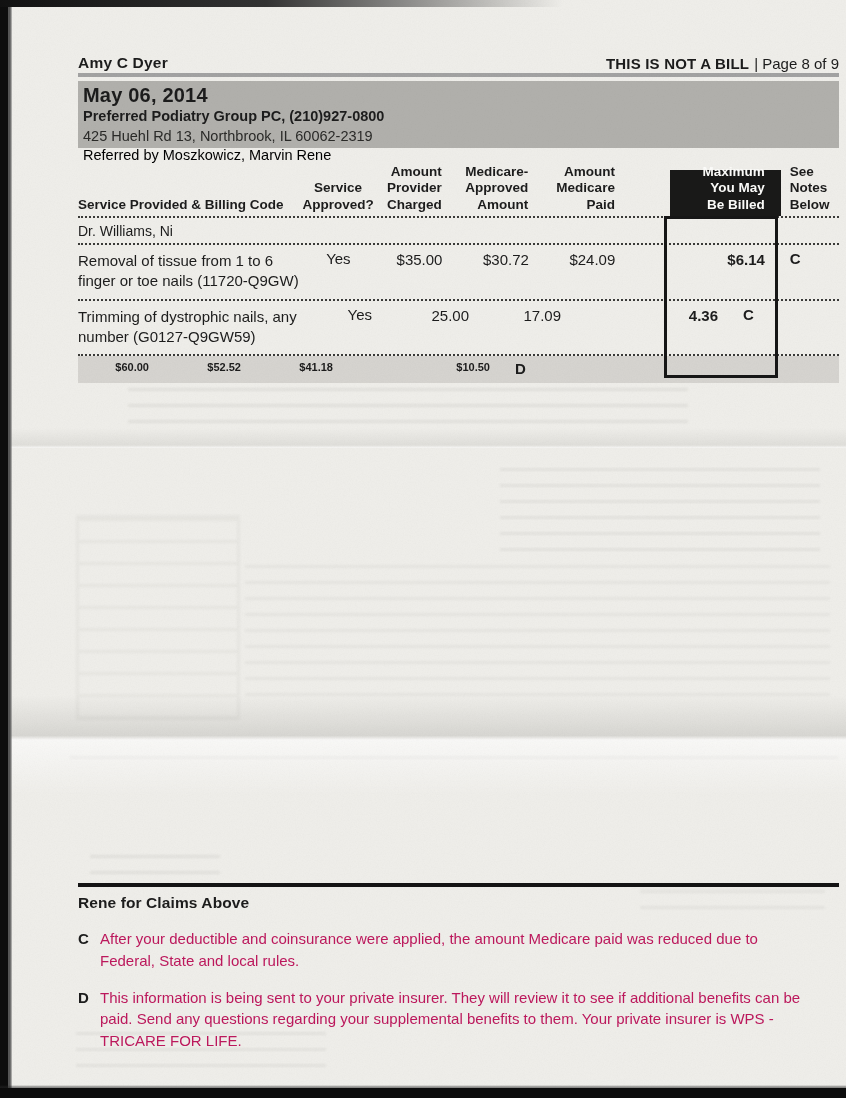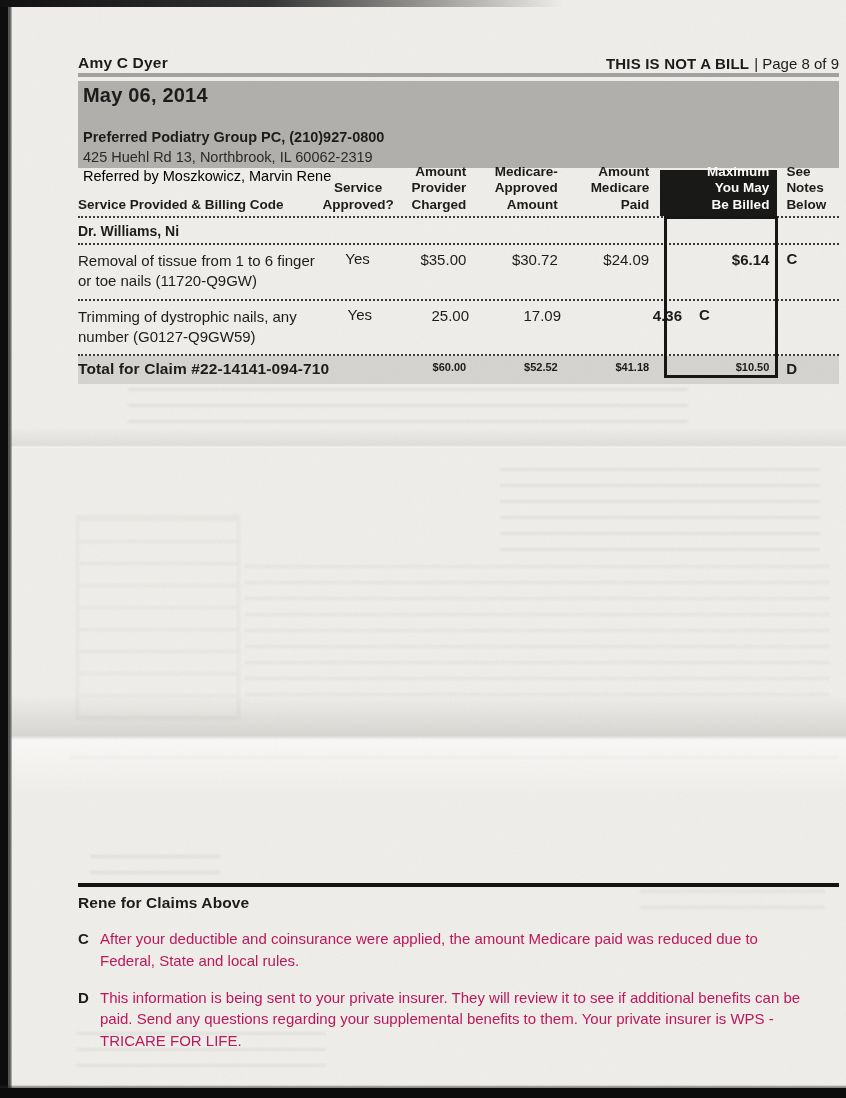--- a/index.html
+++ b/index.html
@@ -46,42 +46,42 @@
   
   .doc-header { position:absolute; left:78px; top:48px; width:761px; height:29px; z-index:5;
                 border-bottom:4px solid #a3a3a3;
                 display:flex; justify-content:space-between; align-items:flex-end; padding-bottom:1px; }
   .patient-name { font-weight:bold; font-size:15.5px; letter-spacing:.2px; }
   .header-right { font-size:15px; display:flex; align-items:baseline; gap:5px; }
   .not-a-bill { font-weight:bold; letter-spacing:.2px; }
   .page-info  { font-weight:normal; }
 
   
-  .banner { position:absolute; left:78px; top:81px; width:761px; height:87px; z-index:4;
+  .banner { position:absolute; left:78px; top:81px; width:761px; height:67px; z-index:4;
             background:#b2b1ad; padding:3px 0 0 5px; }
   .banner .date     { font-size:20px; font-weight:bold; line-height:1.15; letter-spacing:.2px; }
-  .banner .provider { font-size:14.5px; font-weight:bold; line-height:1.35;margin-top:21px; }
+  .banner .provider { font-size:14.5px; font-weight:bold; line-height:1.35; }
   .banner .address  { font-size:14.5px; line-height:1.35; color:#2a2a28; }
   .banner .referral { font-size:14.5px; line-height:1.35; color:#000000; }
 
   
   .claims { position:absolute; left:78px; top:170px; width:761px; z-index:5; font-size:14.5px; }
   .thead { display:flex; align-items:stretch; height:48px; border-bottom:2px dotted #3a3a38; }
   .th { display:flex; align-items:flex-end; font-weight:bold; font-size:13.5px; line-height:1.22;
         white-space:pre-line; padding-bottom:3px; }
   .c1 { width:240px; }
   .c2 { width:80px;  justify-content:flex-end; text-align:center; padding-right:2px; }
   .c3 { width:86px;  justify-content:flex-end; text-align:right; padding-right:15px; }
   .c4 { width:92px;  justify-content:flex-end; text-align:right; padding-right:15px; }
   .c5 { width:88px;  justify-content:flex-end; text-align:right; padding-right:11px; }
-  .c6 { width:118px; justify-content:flex-end; text-align:right; padding-right:8px; }
+  .c6 { width:118px; justify-content:flex-end; text-align:right; padding-right:16px;margin-left:44px; }
   .c7 { width:62px;  padding-left:9px; }
   .th.c6 { background:#191918; color:#fdfdfb; padding-top:4px; }
 
-  .doctor-row { height:27px; line-height:27px; font-weight:bold; font-size:14px;
+  .doctor-row { height:27px; line-height:27px; font-weight:normal; font-size:14px;
                 border-bottom:2px dotted #3a3a38; }
   .trow { display:flex; border-bottom:2px dotted #3a3a38; padding:5px 0 7px; }
   .trow .svc { font-size:15px; line-height:1.35; padding-top:1px; }
   .cell { display:block; }
   .num { text-align:right; font-size:15px; padding-top:1px; }
   .trow .c2 { text-align:right; padding-right:26px; font-size:15px; }
   .maxv { font-weight:bold; }
   .notev { font-weight:bold; padding-left:9px; font-size:15px; }
 
   .total-row { display:flex; background:#d7d5d1; padding:4px 0 6px; font-weight:bold; }
@@ -169,21 +169,20 @@
     <div class="trow">
       <div class="cell c1 svc">Trimming of dystrophic nails, any number (G0127-Q9GW59)</div>
       <div class="cell c2">Yes</div>
       <div class="cell c3 num">25.00</div>
       <div class="cell c5 num">17.09</div>
       <div class="cell c6 num maxv">4.36</div>
       <div class="cell c7 notev">C</div>
     </div>
 
     <div class="total-row">
-      <div class="cell tlabel">Total for Claim #22-14141-094-710</div>
       <div class="cell c3 num">$60.00</div>
       <div class="cell c4 num">$52.52</div>
       <div class="cell c5 num">$41.18</div>
       <div class="cell c6 num maxv">$10.50</div>
       <div class="cell c7 notev">D</div>
     </div>
   </div>
 
   <div class="max-box"></div>
 

